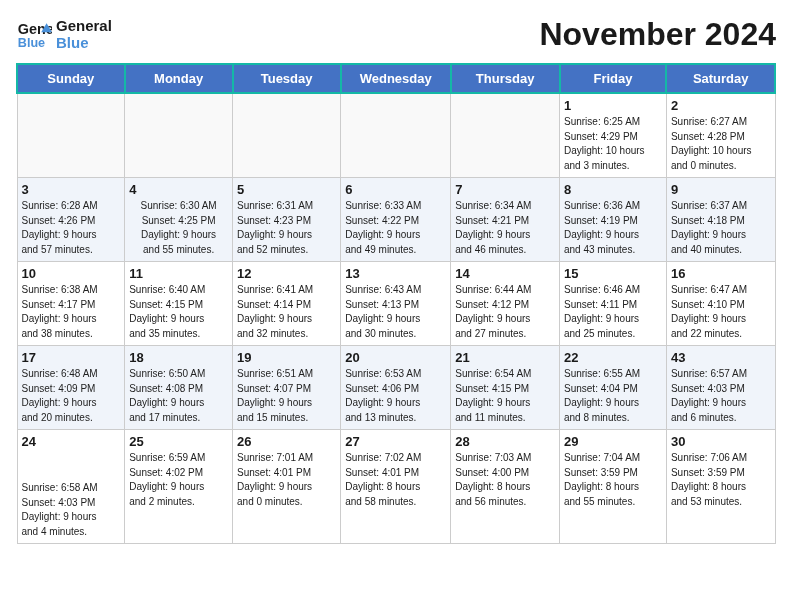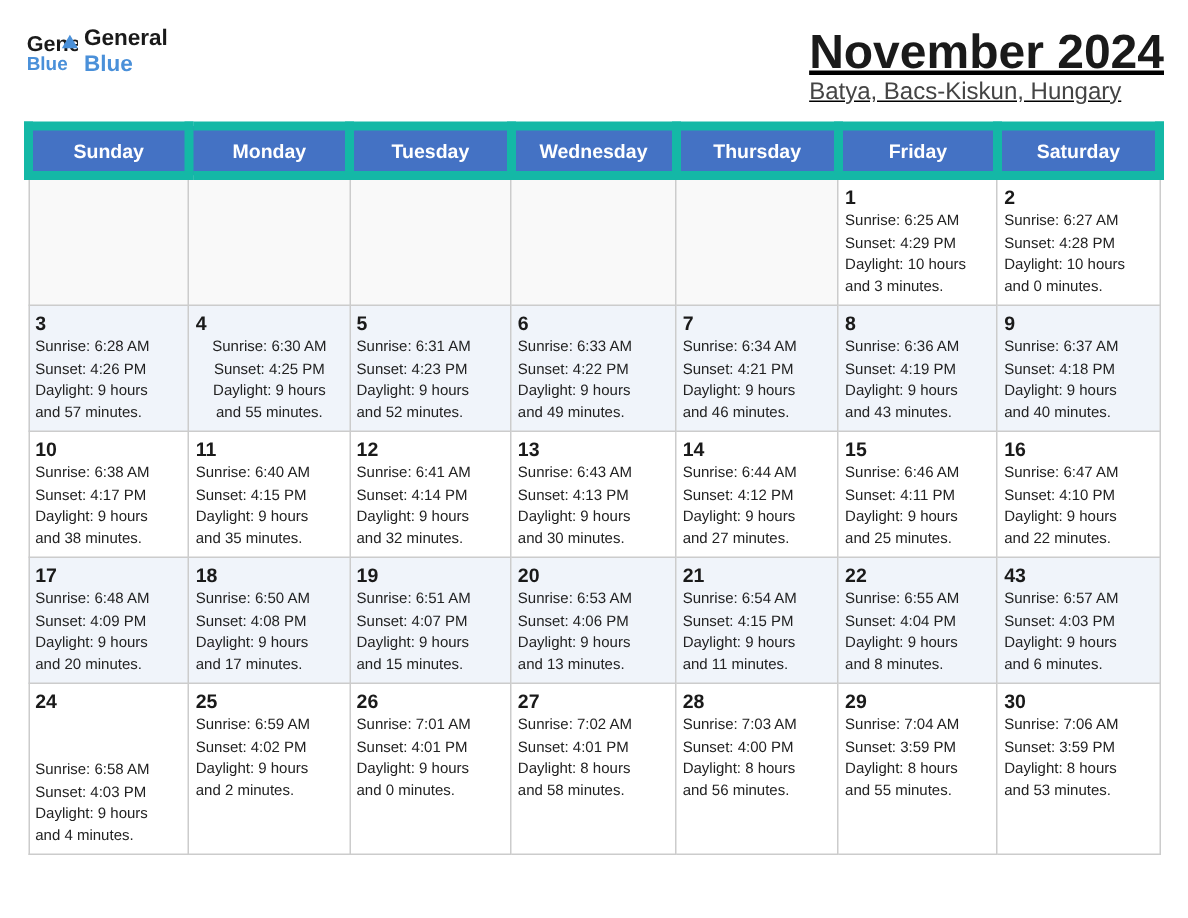--- a/index.html
+++ b/index.html
@@ -19,22 +19,21 @@
     .logo {
       display: flex;
       align-items: center;
       gap: 4px;
     }
     .logo-icon {
       width: 36px;
       height: 36px;
     }
     .title-area {
-      text-align: left;
-      text-decoration: underline;
+      text-align: center;
     }
     .title-area h1 {
       font-size: 32px;
       font-weight: bold;
       color: #1a1a1a;
     }
     .title-area h2 {
       font-size: 16px;
       font-weight: normal;
       color: #444;
@@ -43,21 +42,21 @@
       width: 100%;
       border-collapse: collapse;
       font-size: 11px;
     }
     .calendar thead tr th {
       background: #4472c4;
       color: #fff;
       font-weight: bold;
       text-align: center;
       padding: 6px 4px;
-      border: 6px solid #14b8a6;
+      border: 2px solid #14b8a6;
       font-size: 13px;
     }
     .calendar tbody tr td {
       vertical-align: top;
       border: 1px solid #ccc;
       padding: 4px;
       width: 113px;
       min-height: 80px;
       background: #fff;
     }
@@ -90,21 +89,20 @@
       <text x="2" y="34" font-size="14" font-weight="bold" fill="#4a90d9">Blue</text>
       <polygon points="34,8 40,18 28,18" fill="#4a90d9"></polygon>
     </svg>
     <div>
       <div style="font-size:15px;font-weight:bold;color:#1a1a1a;">General</div>
       <div style="font-size:15px;font-weight:bold;color:#4a90d9;">Blue</div>
     </div>
   </div>
   <div class="title-area">
     <h1>November 2024</h1>
-    <h2>Batya, Bacs-Kiskun, Hungary</h2>
   </div>
 </div>
 
 <table class="calendar">
   <thead>
     <tr>
     <th>Sunday</th>
         <th>Monday</th>
         <th>Tuesday</th>
         <th>Wednesday</th>

